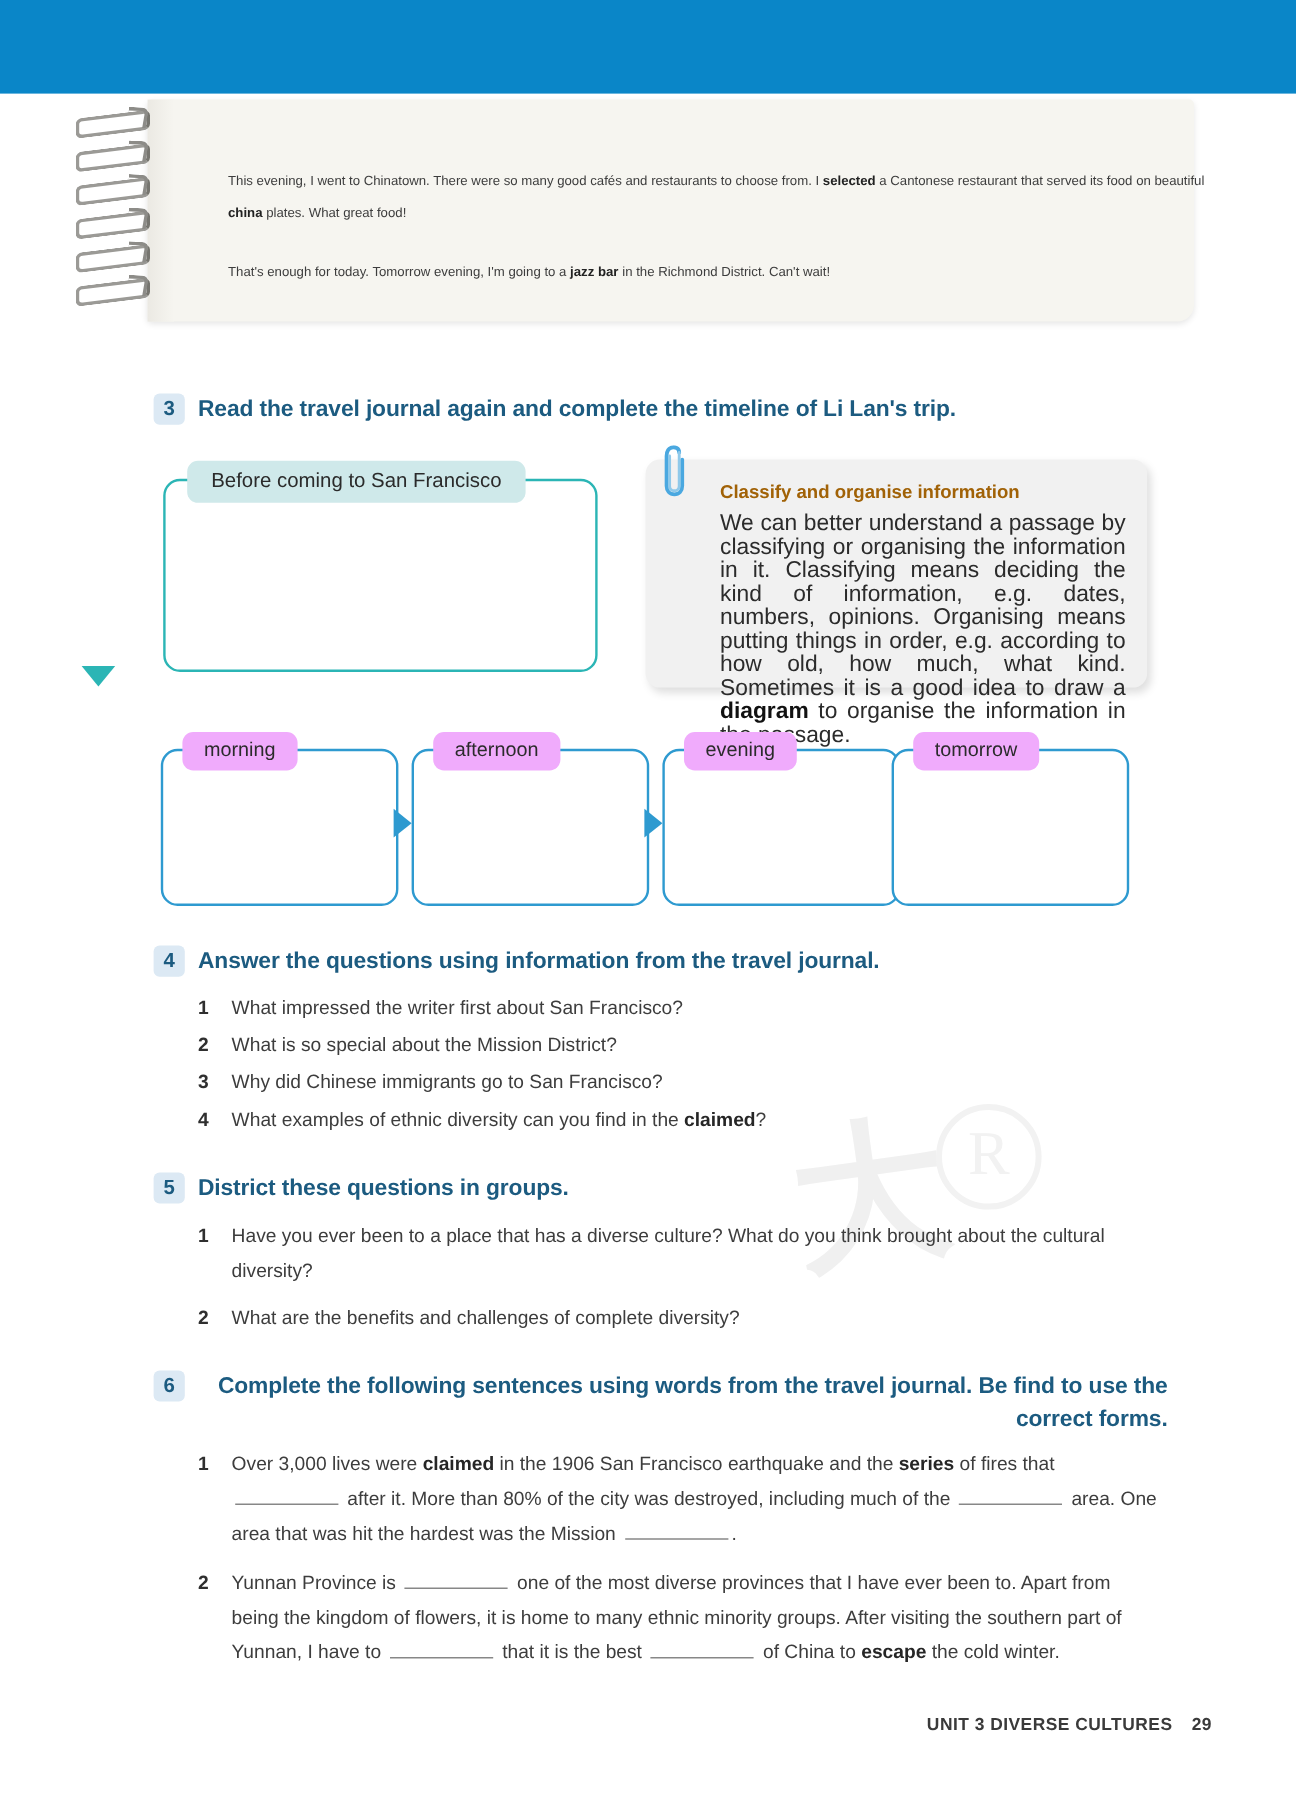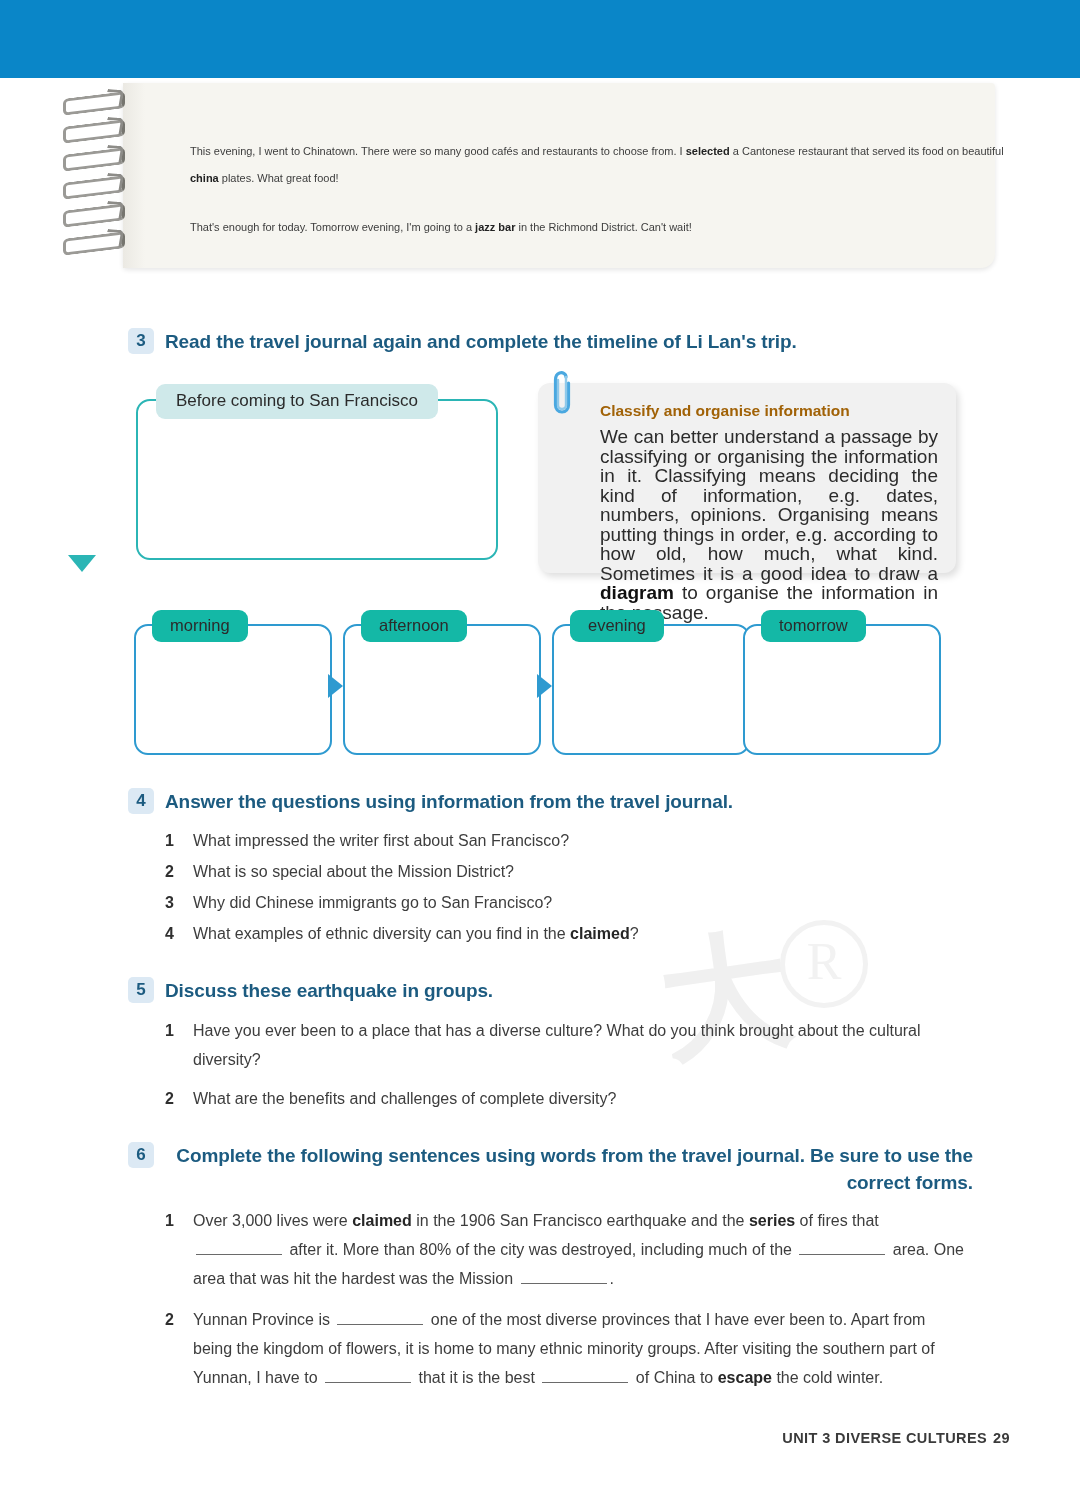--- a/index.html
+++ b/index.html
@@ -227,21 +227,21 @@
     position: absolute;
     top: 16px;
     width: 194px; height: 127px;
     border: 2px solid #2e9ad0;
     border-radius: 14px;
     background: #ffffff;
   }
   .tl-tab {
     position: absolute;
     left: 16px; top: -16px;
-    background: #14b8a6;
+    background: #f0abfc;
     border-radius: 9px;
     padding: 6px 18px 7px 18px;
     font-size: 16.5px;
     color: #2b2b2b;
     white-space: nowrap;
   }
   .tl-arrow {
     position: absolute;
     top: 66px;
     width: 0; height: 0;
@@ -254,21 +254,21 @@
   .footer {
     position: absolute;
     left: 0; top: 1430px;
     width: 1010px;
     text-align: right;
     font-size: 14.5px;
     font-weight: bold;
     color: #3a3a3a;
     letter-spacing: 0.4px;
   }
-  .footer .pg { margin-left: 6px; }
+  .footer .pg { margin-left: 16px; }
 </style>
 </head>
 <body>
 
 <div class="top-banner"></div>
 
 <div class="watermark">
   <div class="wm-char wm-1">大</div>
   <div class="wm-r">R</div>
 </div>
@@ -348,36 +348,36 @@
     <div class="q-text">Why did Chinese immigrants go to San Francisco?</div>
   </div>
   <div class="q-item">
     <div class="q-idx">4</div>
     <div class="q-text"><span>What examples of ethnic diversity can you find in the </span><b>claimed</b><span>?</span></div>
   </div>
 </div>
 
 <div class="ex-head" style="left:128px; top:977px; width:860px;">
   <div class="ex-num">5</div>
-  <div class="ex-title">Discuss these earthquake in groups.</div>
+  <div class="ex-title">District these questions in groups.</div>
 </div>
 <div class="q-list" style="left:165px; top:1016px; width:800px;">
   <div class="q-item">
     <div class="q-idx">1</div>
     <div class="q-text">Have you ever been to a place that has a diverse culture? What do you think brought about the cultural diversity?</div>
   </div>
   <div class="q-item" style="margin-top:10px">
     <div class="q-idx">2</div>
     <div class="q-text">What are the benefits and challenges of complete diversity?</div>
   </div>
 </div>
 
 <div class="ex-head" style="left:128px; top:1142px; width:845px;">
   <div class="ex-num">6</div>
-  <div class="ex-title">Complete the following sentences using words from the travel journal. Be sure to use the correct forms.</div>
+  <div class="ex-title">Complete the following sentences using words from the travel journal. Be find to use the correct forms.</div>
 </div>
 <div class="q-list" style="left:165px; top:1206px; width:800px;">
   <div class="q-item">
     <div class="q-idx">1</div>
     <div class="q-text"><span>Over 3,000 lives were </span><b>claimed</b><span> in the 1906 San Francisco earthquake and the </span><b>series</b><span> of fires that </span><span class="blank"></span><span> after it. More than 80% of the city was destroyed, including much of the </span><span class="blank"></span><span> area. One area that was hit the hardest was the Mission </span><span class="blank"></span><span>.</span></div>
   </div>
   <div class="q-item" style="margin-top:12px">
     <div class="q-idx">2</div>
     <div class="q-text"><span>Yunnan Province is </span><span class="blank"></span><span> one of the most diverse provinces that I have ever been to. Apart from being the kingdom of flowers, it is home to many ethnic minority groups. After visiting the southern part of Yunnan, I have to </span><span class="blank"></span><span> that it is the best </span><span class="blank"></span><span> of China to </span><b>escape</b><span> the cold winter.</span></div>
   </div>

